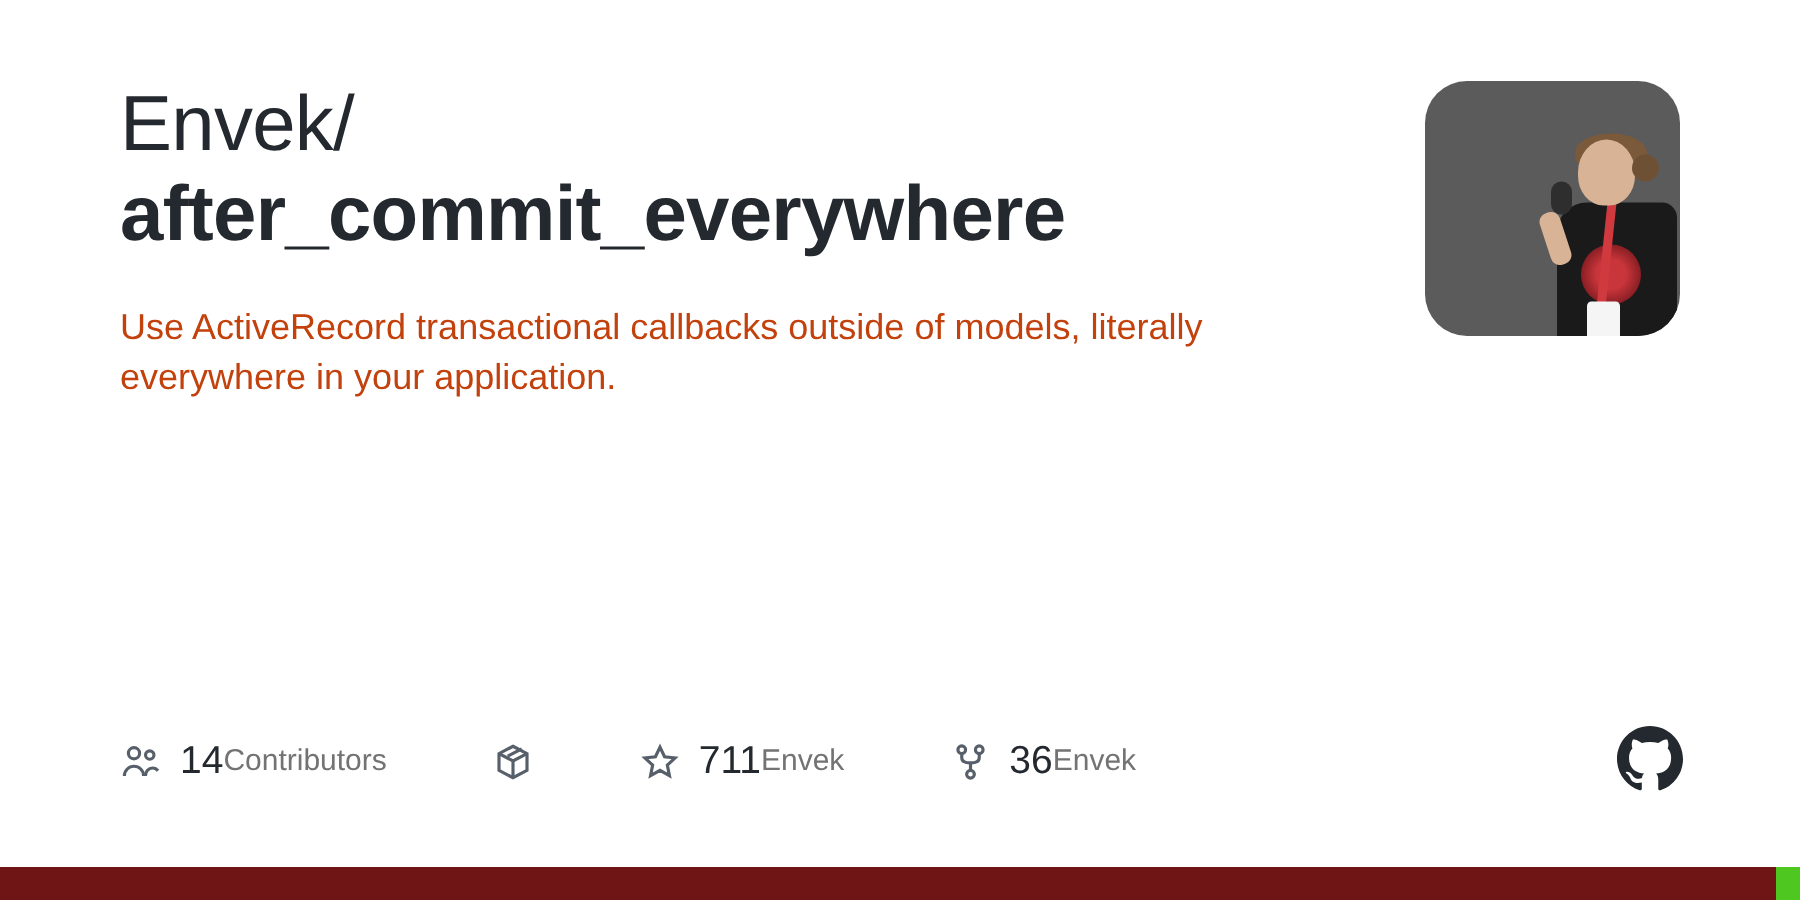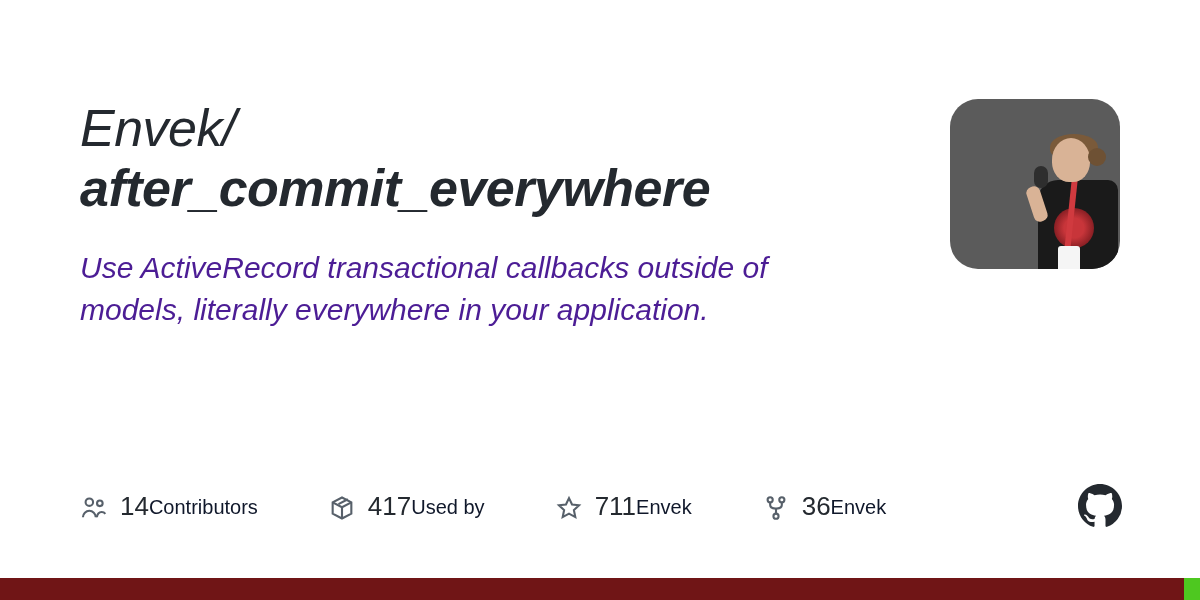--- a/index.html
+++ b/index.html
@@ -5,43 +5,42 @@
   * { margin: 0; padding: 0; box-sizing: border-box; }
   body {
     width: 1200px;
     height: 600px;
     background: #ffffff;
     font-family: -apple-system, BlinkMacSystemFont, "Segoe UI", Helvetica, Arial, sans-serif;
     position: relative;
     overflow: hidden;
   }
   .container {
-    padding: 99px 80px 0 80px;
+    padding: 54px 80px 0 80px;
     display: flex;
     gap: 32px;
-    font-style: italic;
   }
   .left {
     flex: 1;
   }
   .title-line {
     font-size: 52px;
     line-height: 1.15;
     color: #24292f;
     font-weight: 400;
     letter-spacing: -0.5px;
   }
   .repo-name {
     font-weight: 700;
   }
   .description {
     margin-top: 28px;
-    font-size: 30px;
+    font-size: 24px;
     line-height: 1.4;
-    color: #4c1d95;
+    color: #c2410c;
     font-weight: 400;
     max-width: 760px;
   }
   .avatar {
     width: 170px;
     height: 170px;
     border-radius: 28px;
     background: #5b5b5b;
     flex-shrink: 0;
     position: relative;
@@ -161,21 +160,21 @@
   }
   .stat .txt { display: flex; flex-direction: row; }
   .stat .num {
     font-size: 26px;
     color: #24292f;
     font-weight: 400;
     line-height: 1.1;
   }
   .stat .lbl {
     font-size: 20px;
-    color: #0f172a;
+    color: #737373;
     margin-top: 4px;
   }
 
   .gh-logo {
     position: absolute;
     right: 78px;
     bottom: 72px;
     width: 44px;
     height: 44px;
   }
@@ -232,24 +231,20 @@
     </div>
   </div>
 
   <div class="stat">
     <svg viewBox="0 0 24 24">
       <path d="M12 3l8 4.2v9.6L12 21l-8-4.2V7.2L12 3z"></path>
       <path d="M4 7.2l8 4.2 8-4.2"></path>
       <path d="M12 11.4V21"></path>
       <path d="M17 4.5l-8 4.2"></path>
     </svg>
-    <div class="txt">
-      <span class="num">417</span>
-      <span class="lbl">Used by</span>
-    </div>
   </div>
 
   <div class="stat">
     <svg viewBox="0 0 24 24">
       <path d="M12 3.5l2.6 5.5 6 .7-4.4 4.1 1.2 6-5.4-3-5.4 3 1.2-6L3.4 9.7l6-.7L12 3.5z"></path>
     </svg>
     <div class="txt">
       <span class="num">711</span>
       <span class="lbl">Envek</span>
     </div>

